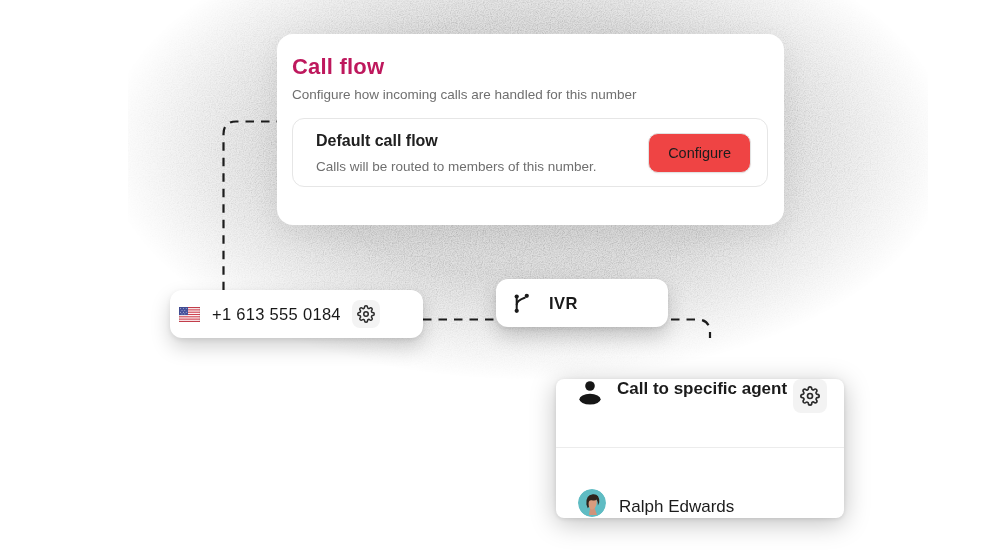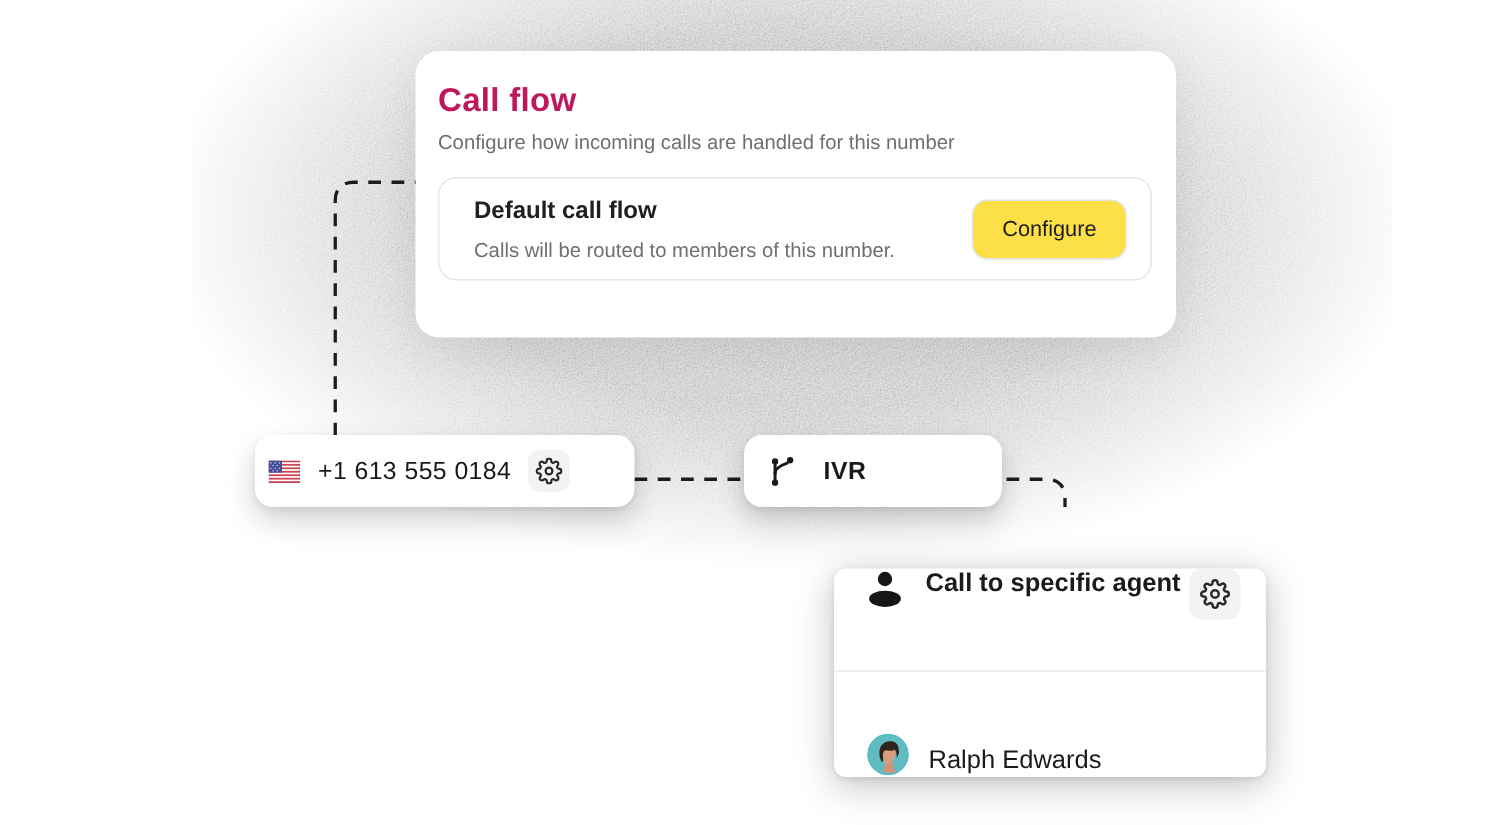--- a/index.html
+++ b/index.html
@@ -22,41 +22,41 @@
   }
   .main-card h1 { font-size:22px; line-height:28px; font-weight:700; color:#be185d; letter-spacing:.2px; }
   .main-card .subtitle { font-size:13.5px; line-height:19px; color:#6f6f6f; margin-top:4px; }
   .inner-box {
     margin-top:14px; border:1px solid #e6e6e6; border-radius:12px;
     padding:16px 16px 16px 23px; display:flex; align-items:center; height:69px;
   }
   .inner-box h2 { font-size:16px; line-height:21px; font-weight:700; color:#202020; }
   .inner-box .desc { font-size:13.5px; line-height:19px; color:#6f6f6f; margin-top:6px; }
   .configure-btn {
-    margin-left:auto; background:#fde047; border:1px solid #e2e2e2; border-radius:10px;
+    margin-left:auto; background:#ef4444; border:1px solid #e2e2e2; border-radius:10px;
     padding:11px 19px; font-family:inherit; font-size:14.5px; font-weight:500; color:#1d1d1d;
     cursor:pointer; box-shadow:0 1px 2px rgba(0,0,0,0.04); white-space:nowrap;
   }
 
   
   .node {
     position:absolute; background:#fff; display:flex; align-items:center;
     box-shadow:0 9px 20px rgba(0,0,0,0.18), 0 2px 5px rgba(0,0,0,0.08);
   }
   .phone-pill { left:170px; top:290px; width:253px; height:48px; border-radius:12px; padding-left:9px; }
   .flag { width:21px; height:15px; display:inline-flex; flex:none; }
   .phone-number { font-size:16.5px; color:#191919; letter-spacing:.3px; margin-left:12px; white-space:nowrap; }
   .chip {
     display:inline-flex; align-items:center; justify-content:center;
     background:#f3f3f3; border-radius:8px; cursor:pointer; flex:none;
   }
   .chip.small { width:28px; height:28px; margin-left:11px; }
   .chip.big   { width:34px; height:34px; margin-left:auto; }
 
-  .ivr-node { left:496px; top:290px; width:172px; height:48px; border-radius:12px; padding-left:14px; }
+  .ivr-node { left:496px; top:279px; width:172px; height:48px; border-radius:12px; padding-left:14px; }
   .ivr-label { font-size:16.5px; font-weight:600; color:#1a1a1a; margin-left:16px; letter-spacing:.4px; }
 
   
   .agent-card {
     position:absolute; left:556px; top:379px; width:288px; height:139px;
     background:#fff; border-radius:8px;
     box-shadow:0 5px 26px rgba(0,0,0,0.25), 0 1px 4px rgba(0,0,0,0.10);
   }
   .agent-head {
     height:69px; display:flex; align-items:flex-start; padding:0 17px 0 22px;

